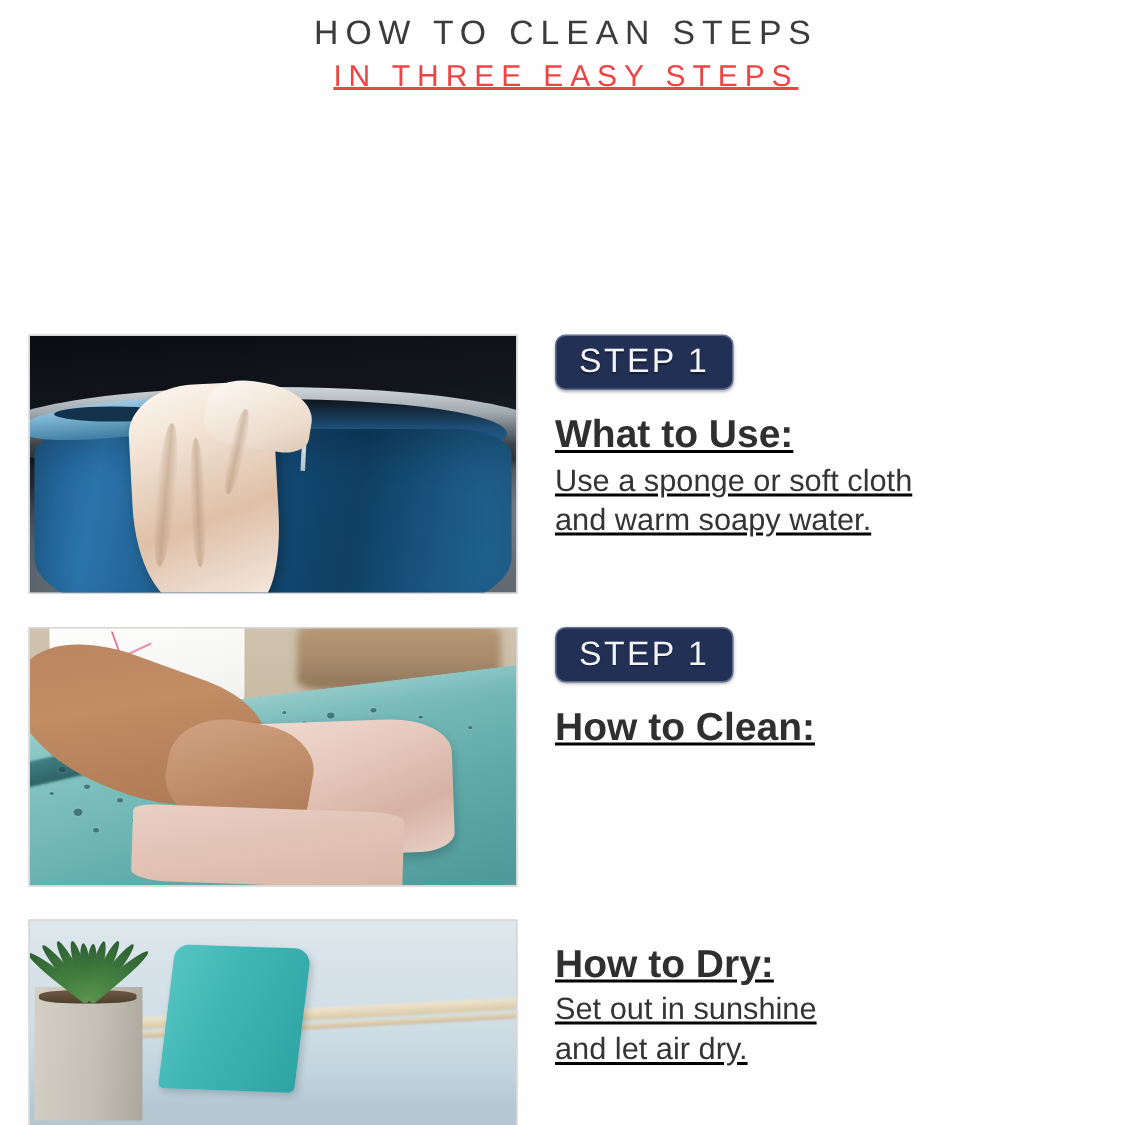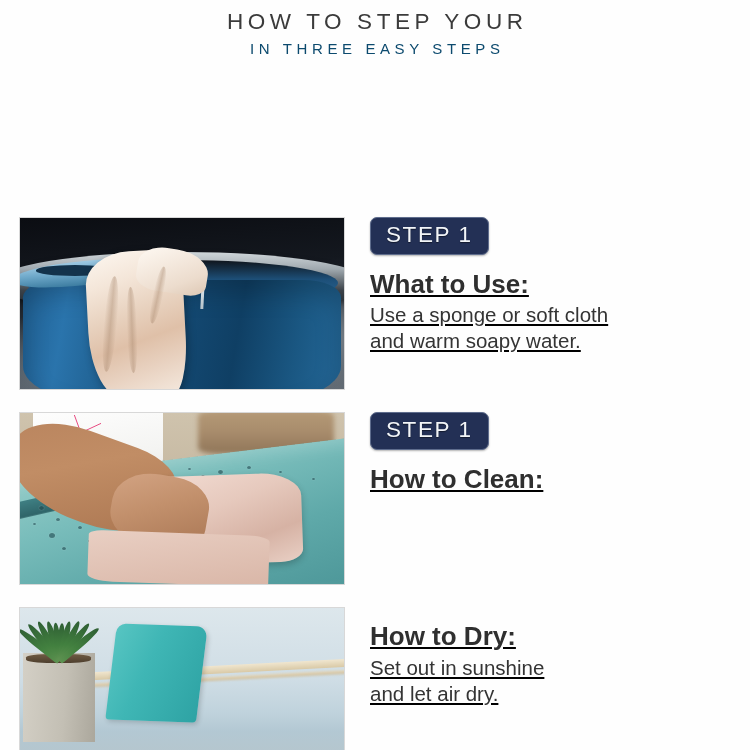--- a/index.html
+++ b/index.html
@@ -37,27 +37,28 @@
   .header-main {
     font-size: 50px;
     font-weight: 700;
     color: #202a52;
     letter-spacing: 0.6px;
     line-height: 1.06;
     margin-top: 3px;
     text-shadow: 0 1px 0 rgba(255,255,255,0.25);
   }
   .header-sub {
-    font-size: 15px;
+    font-size: 20px;
     letter-spacing: 4.6px;
-    color: #0c4a6e;
+    color: #ef4444;
     font-weight: 400;
     line-height: 1.14;
     margin-top: 6px;
     text-indent: 4.6px;
+    text-decoration: underline;
   }
 
   
   .steps { position: relative; width: 750px; }
 
   .step-row {
     position: absolute;
     left: 0;
     width: 750px;
   }
@@ -340,21 +341,21 @@
     line-height: 1.285;
     white-space: pre-line;
   }
 </style>
 </head>
 <body>
 
 <div class="page">
 
   <div class="header">
-    <div class="header-top">HOW TO STEP YOUR</div>
+    <div class="header-top">HOW TO CLEAN STEPS</div>
     <div class="header-sub">IN THREE EASY STEPS</div>
   </div>
 
   <div class="steps">
 
     <div class="step-row r1">
       <div class="thumb">
         <div class="scene">
           <div class="s1-bg"></div>
           <div class="s1-rim-outer"></div>

